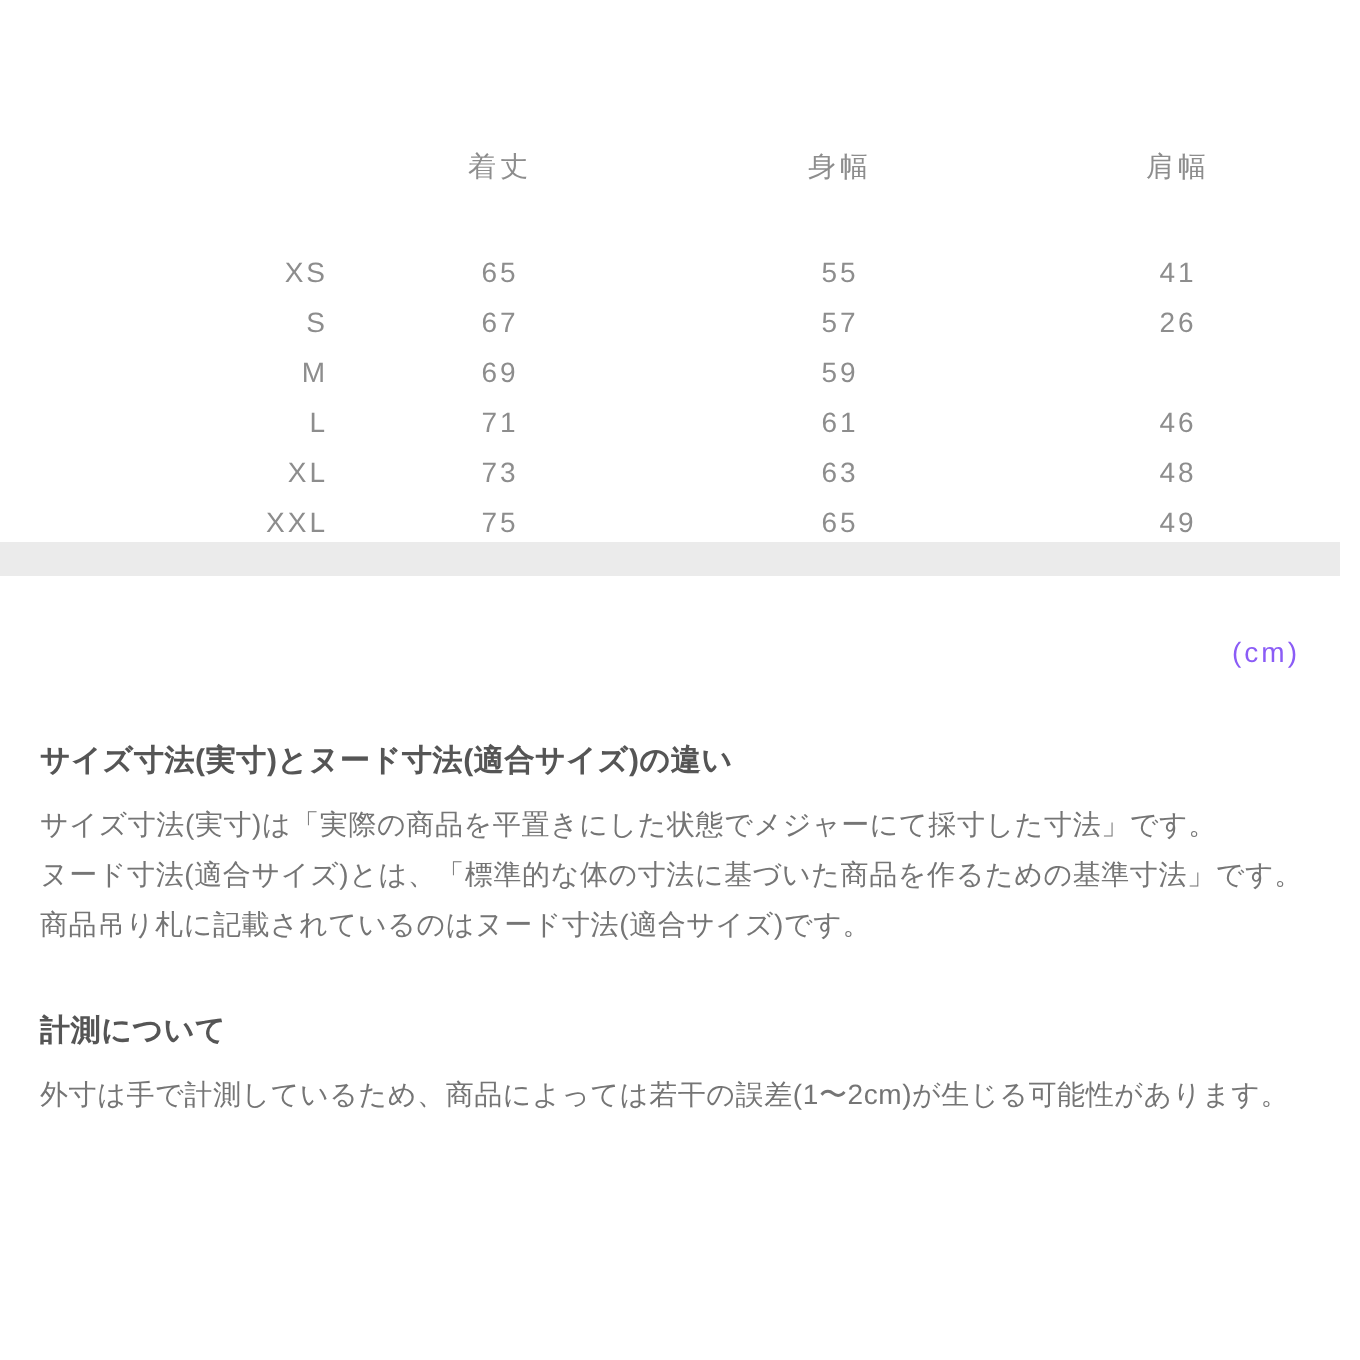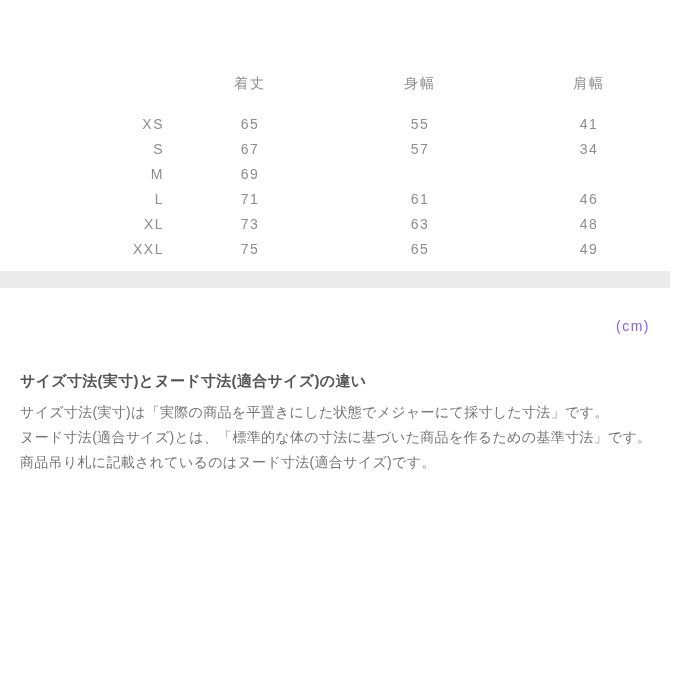--- a/index.html
+++ b/index.html
@@ -23,21 +23,21 @@
     left: 3px;
     width: 674px;
   }
   .t-row {
     display: flex;
     height: 25px;
     align-items: center;
   }
   .t-row.header {
     height: 24px;
-    margin-bottom: 15px;
+    margin-bottom: 27px;
   }
   .t-cell {
     text-align: center;
     font-size: 14px;
     color: #8d8d8d;
     letter-spacing: 1.5px;
   }
   .t-cell.c0 { width: 161px; text-align: right; }
   .t-cell.c1 { width: 172px; }
   .t-cell.c2 { width: 168px; }
@@ -105,25 +105,26 @@
       <div class="t-row">
         <div class="t-cell c0">XS</div>
         <div class="t-cell c1">65</div>
         <div class="t-cell c2">55</div>
         <div class="t-cell c3">41</div>
       </div>
       <div class="t-row">
         <div class="t-cell c0">S</div>
         <div class="t-cell c1">67</div>
         <div class="t-cell c2">57</div>
-        <div class="t-cell c3">34</div>
+        <div class="t-cell c3">26</div>
       </div>
       <div class="t-row">
         <div class="t-cell c0">M</div>
         <div class="t-cell c1">69</div>
+        <div class="t-cell c2">59</div>
       </div>
       <div class="t-row">
         <div class="t-cell c0">L</div>
         <div class="t-cell c1">71</div>
         <div class="t-cell c2">61</div>
         <div class="t-cell c3">46</div>
       </div>
       <div class="t-row">
         <div class="t-cell c0">XL</div>
         <div class="t-cell c1">73</div>
@@ -143,15 +144,19 @@
   <div class="unit-label">(cm)</div>
 
   <div class="sections">
 
   <div class="section">
         <div class="section-heading">サイズ寸法(実寸)とヌード寸法(適合サイズ)の違い</div>
         <div class="section-line">サイズ寸法(実寸)は「実際の商品を平置きにした状態でメジャーにて採寸した寸法」です。</div>
         <div class="section-line">ヌード寸法(適合サイズ)とは、「標準的な体の寸法に基づいた商品を作るための基準寸法」です。</div>
         <div class="section-line">商品吊り札に記載されているのはヌード寸法(適合サイズ)です。</div>
       </div>
+      <div class="section">
+        <div class="section-heading">計測について</div>
+        <div class="section-line">外寸は手で計測しているため、商品によっては若干の誤差(1〜2cm)が生じる可能性があります。</div>
+      </div>
     </div>
 
 </div>
 
 </body></html>

